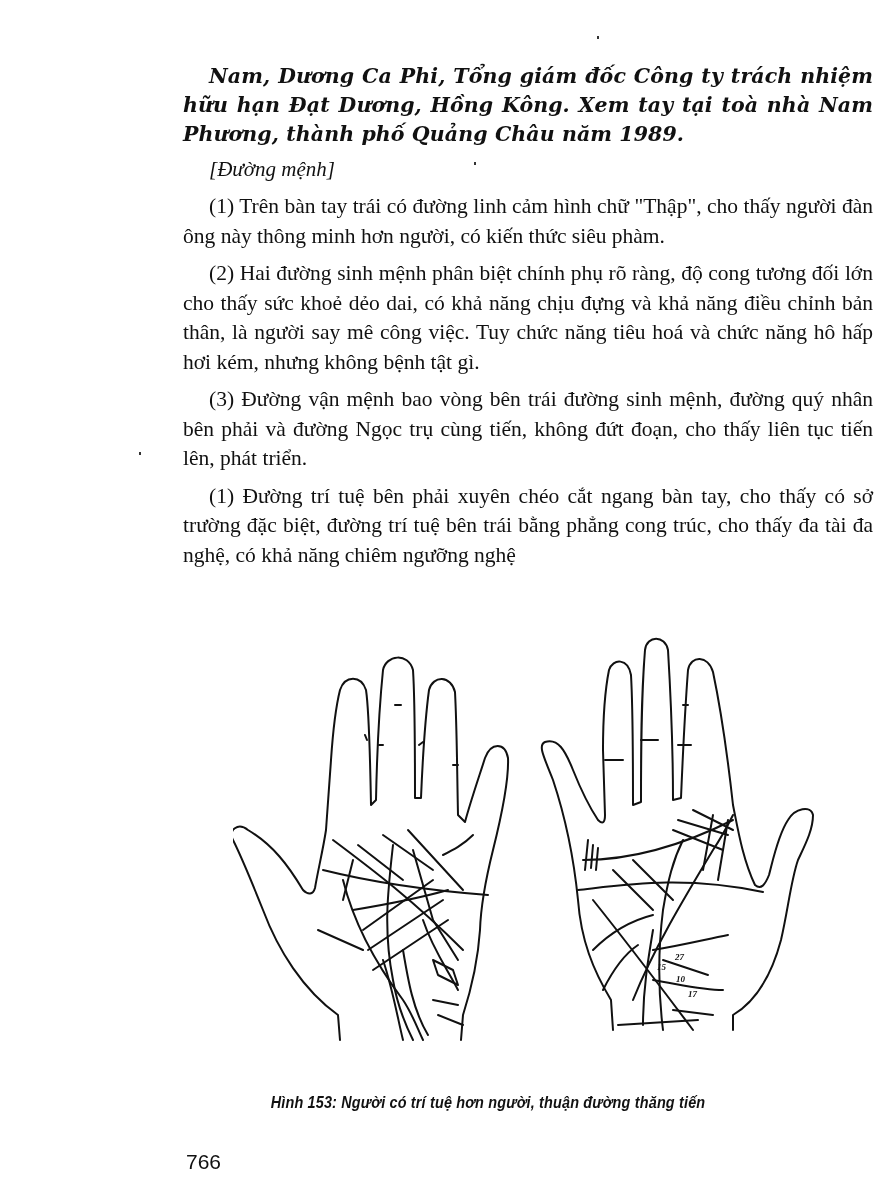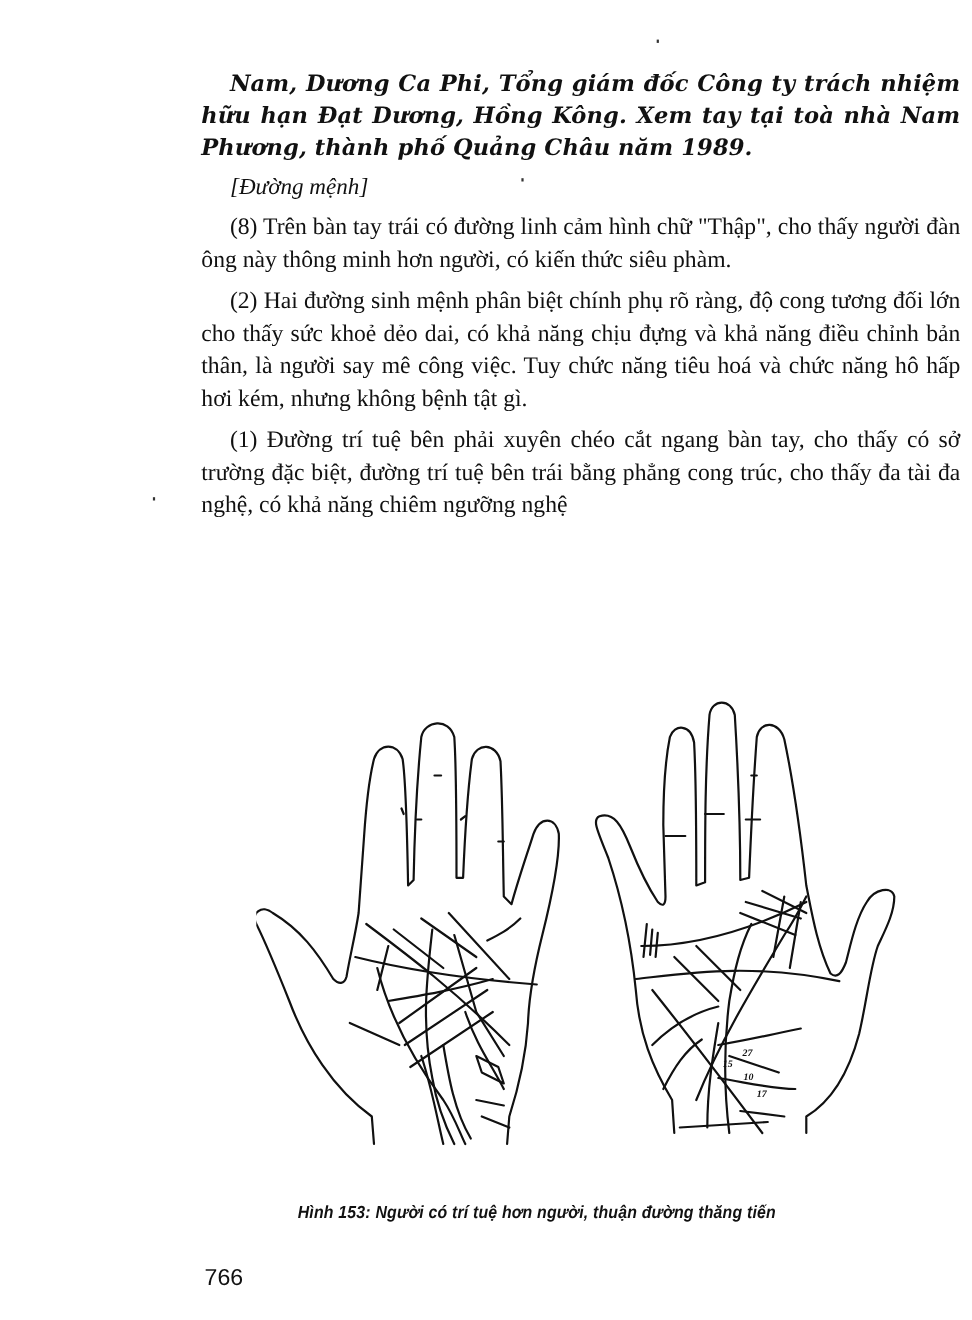--- a/index.html
+++ b/index.html
@@ -96,22 +96,23 @@
 
 <div class="page">
 
   <div class="speck" style="left:551px; top:36px;"></div>
   <div class="speck" style="left:428px; top:162px;"></div>
   <div class="speck" style="left:93px; top:452px;"></div>
 
   <div class="text-block">
     <p class="intro">Nam, Dương Ca Phi, Tổng giám đốc Công ty trách nhiệm hữu hạn Đạt Dương, Hồng Kông. Xem tay tại toà nhà Nam Phương, thành phố Quảng Châu năm 1989.</p>
     <p class="section-label">[Đường mệnh]</p>
-    <p class="para">(8) Trên bàn tay trái có đường linh cảm hình chữ "Thập", cho thấy người đàn ông này thông minh hơn người, có kiến thức siêu phàm.</p>
+    <p class="para">(1) Trên bàn tay trái có đường linh cảm hình chữ "Thập", cho thấy người đàn ông này thông minh hơn người, có kiến thức siêu phàm.</p>
     <p class="para">(2) Hai đường sinh mệnh phân biệt chính phụ rõ ràng, độ cong tương đối lớn cho thấy sức khoẻ dẻo dai, có khả năng chịu đựng và khả năng điều chỉnh bản thân, là người say mê công việc. Tuy chức năng tiêu hoá và chức năng hô hấp hơi kém, nhưng không bệnh tật gì.</p>
+    <p class="para">(3) Đường vận mệnh bao vòng bên trái đường sinh mệnh, đường quý nhân bên phải và đường Ngọc trụ cùng tiến, không đứt đoạn, cho thấy liên tục tiến lên, phát triển.</p>
     <p class="para">(1) Đường trí tuệ bên phải xuyên chéo cắt ngang bàn tay, cho thấy có sở trường đặc biệt, đường trí tuệ bên trái bằng phẳng cong trúc, cho thấy đa tài đa nghệ, có khả năng chiêm ngưỡng nghệ</p>
   </div>
 
   <div class="figure">
     <svg viewBox="0 0 610 445" fill="none" stroke="#111" stroke-width="2" stroke-linecap="round" stroke-linejoin="round">
 
       <g>
 
         <path d="M107,410 L105,385 C70,360 45,320 30,280 C20,255 10,230 0,210 C-5,200 5,192 15,200 C40,215 55,235 70,260 C75,265 80,265 82,258 C85,240 90,220 93,200
                  L98,130 C100,100 102,80 107,60 C112,45 128,45 133,60 C136,80 137,120 138,175

